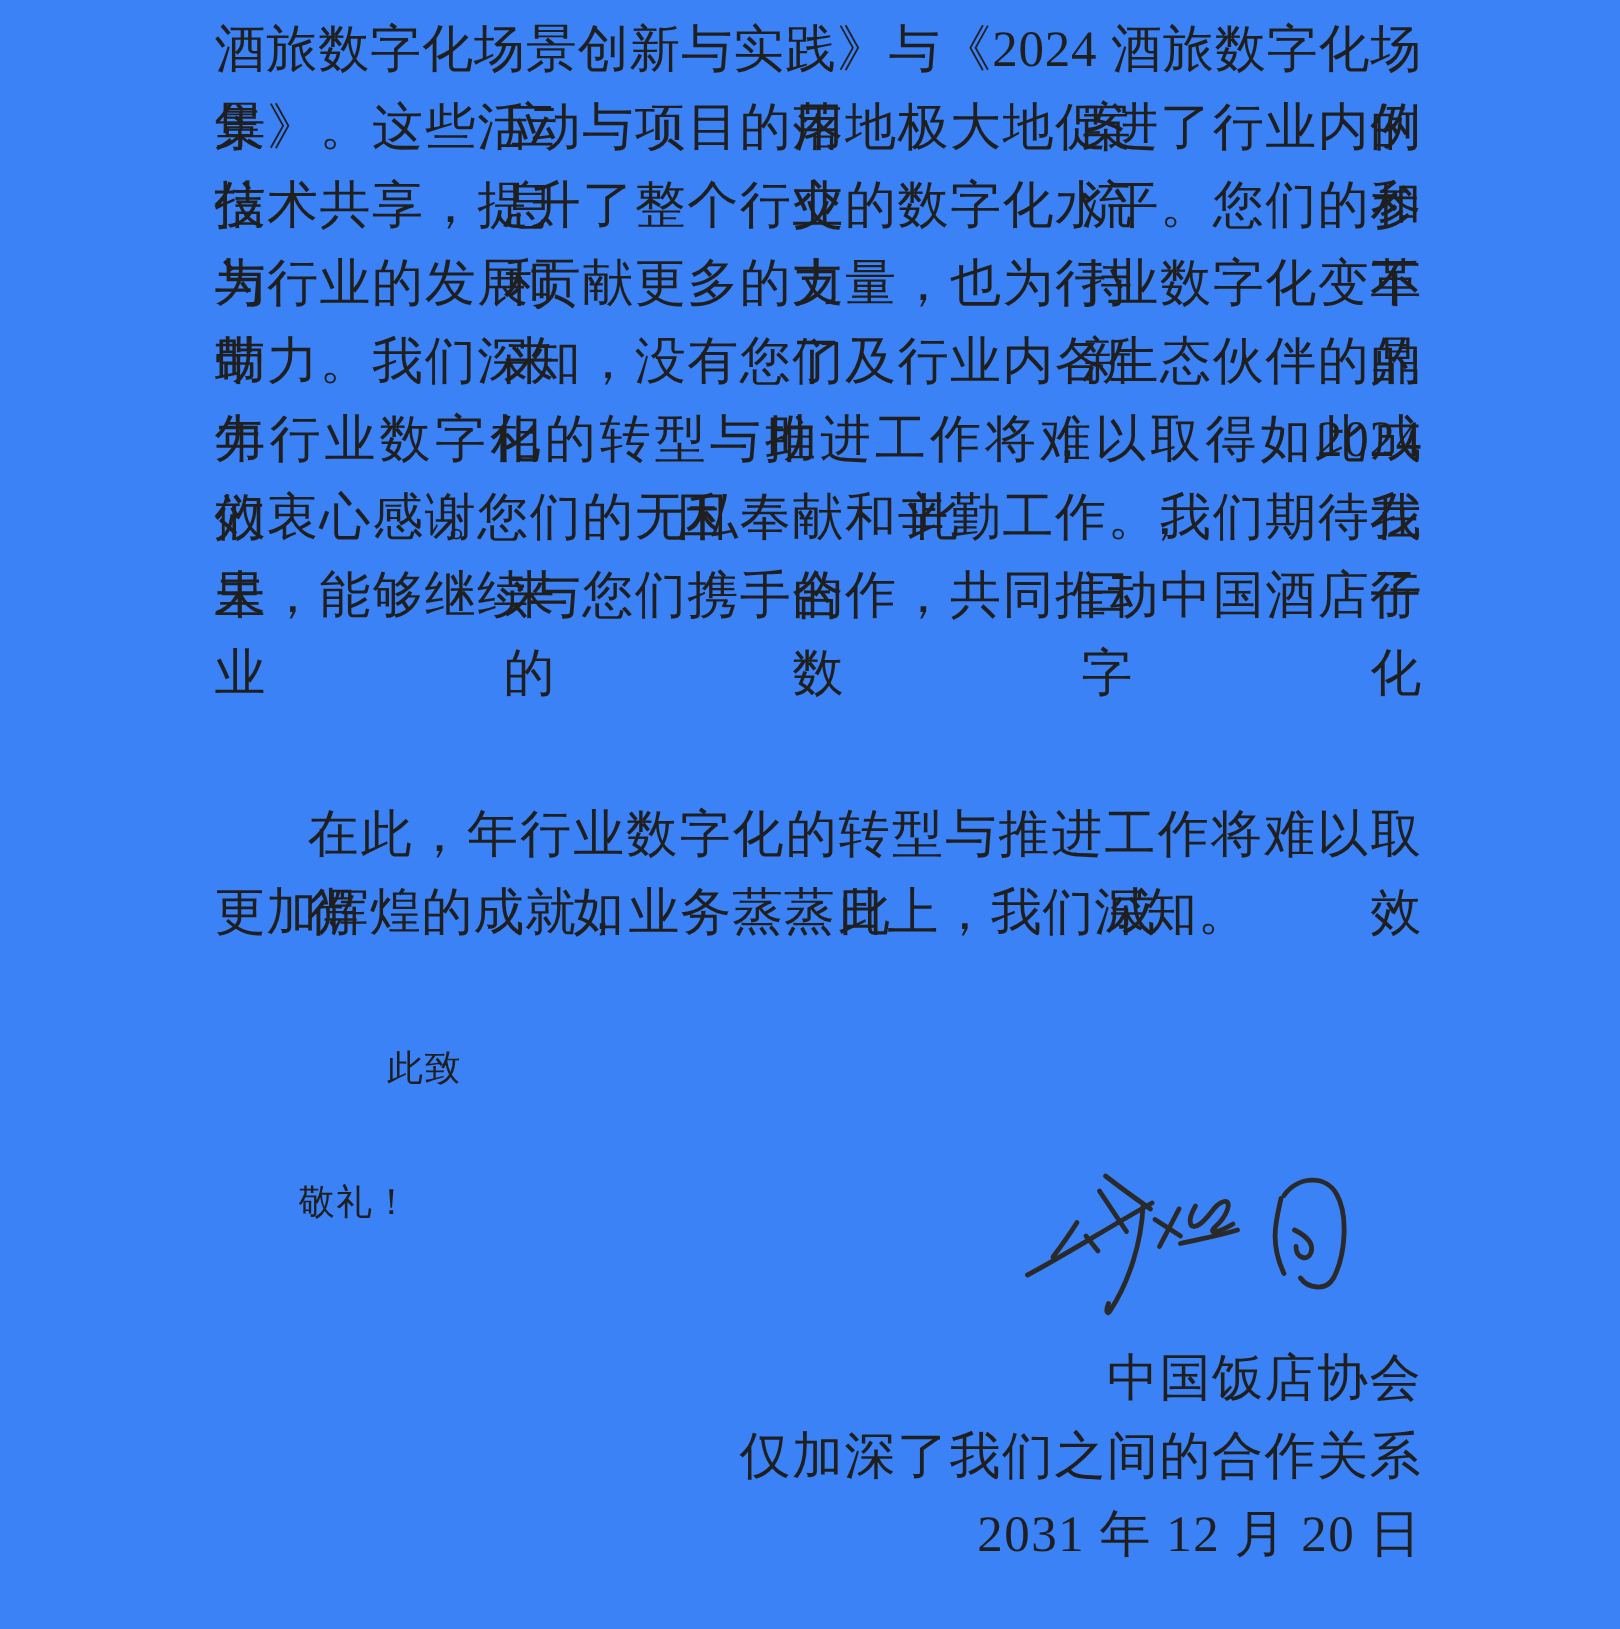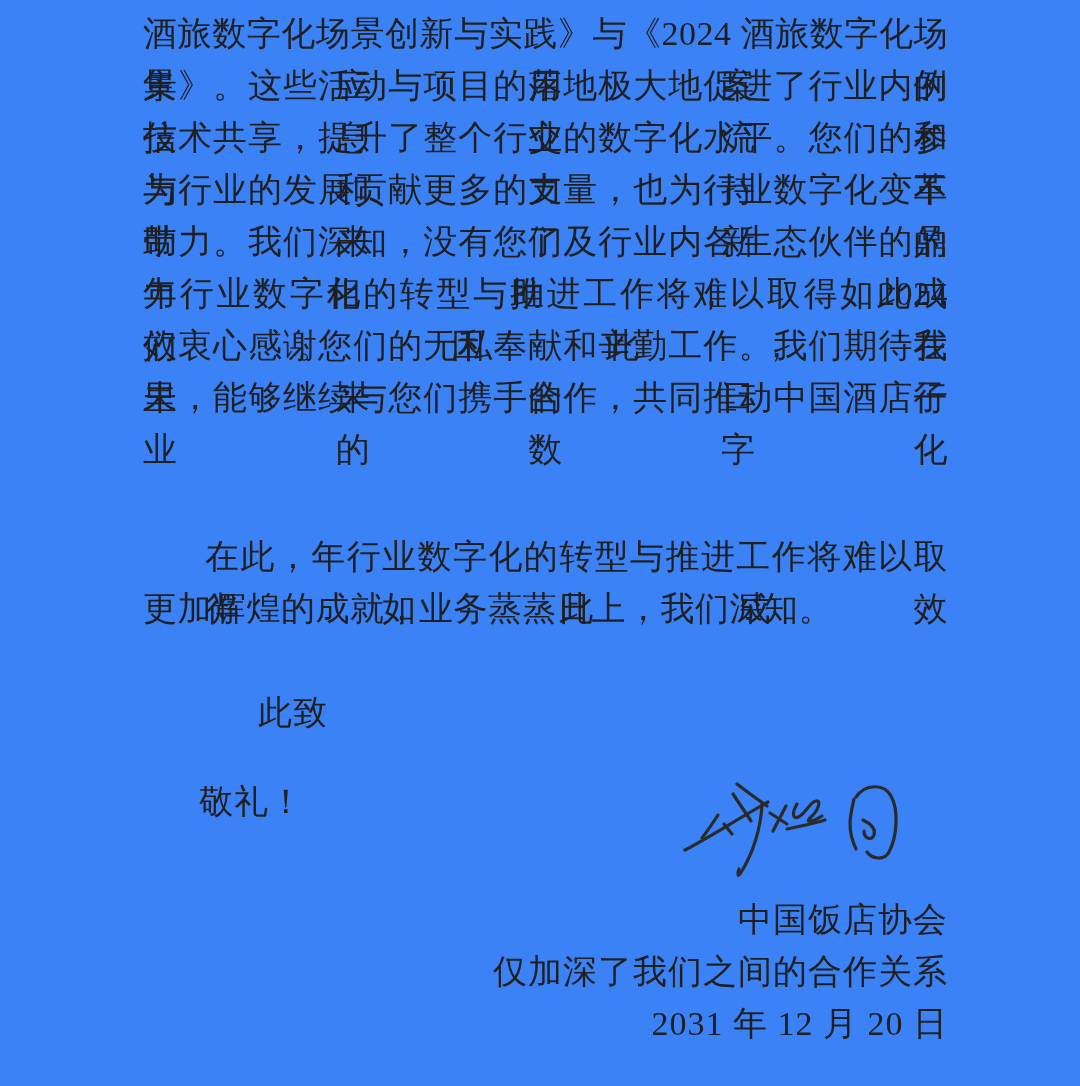--- a/index.html
+++ b/index.html
@@ -37,21 +37,21 @@
     text-align-last: justify;
     -moz-text-align-last: justify;
   }
   .line.indent {
     padding-left: 62px;
   }
   .salute {
     position: absolute;
     height: 52px;
     line-height: 52px;
-    font-size: 34px;
+    font-size: 24px;
     letter-spacing: 1px;
     white-space: nowrap;
   }
   .signature-wrap {
     position: absolute;
     left: 640px;
     top: 758px;
     width: 320px;
     height: 150px;
   }

